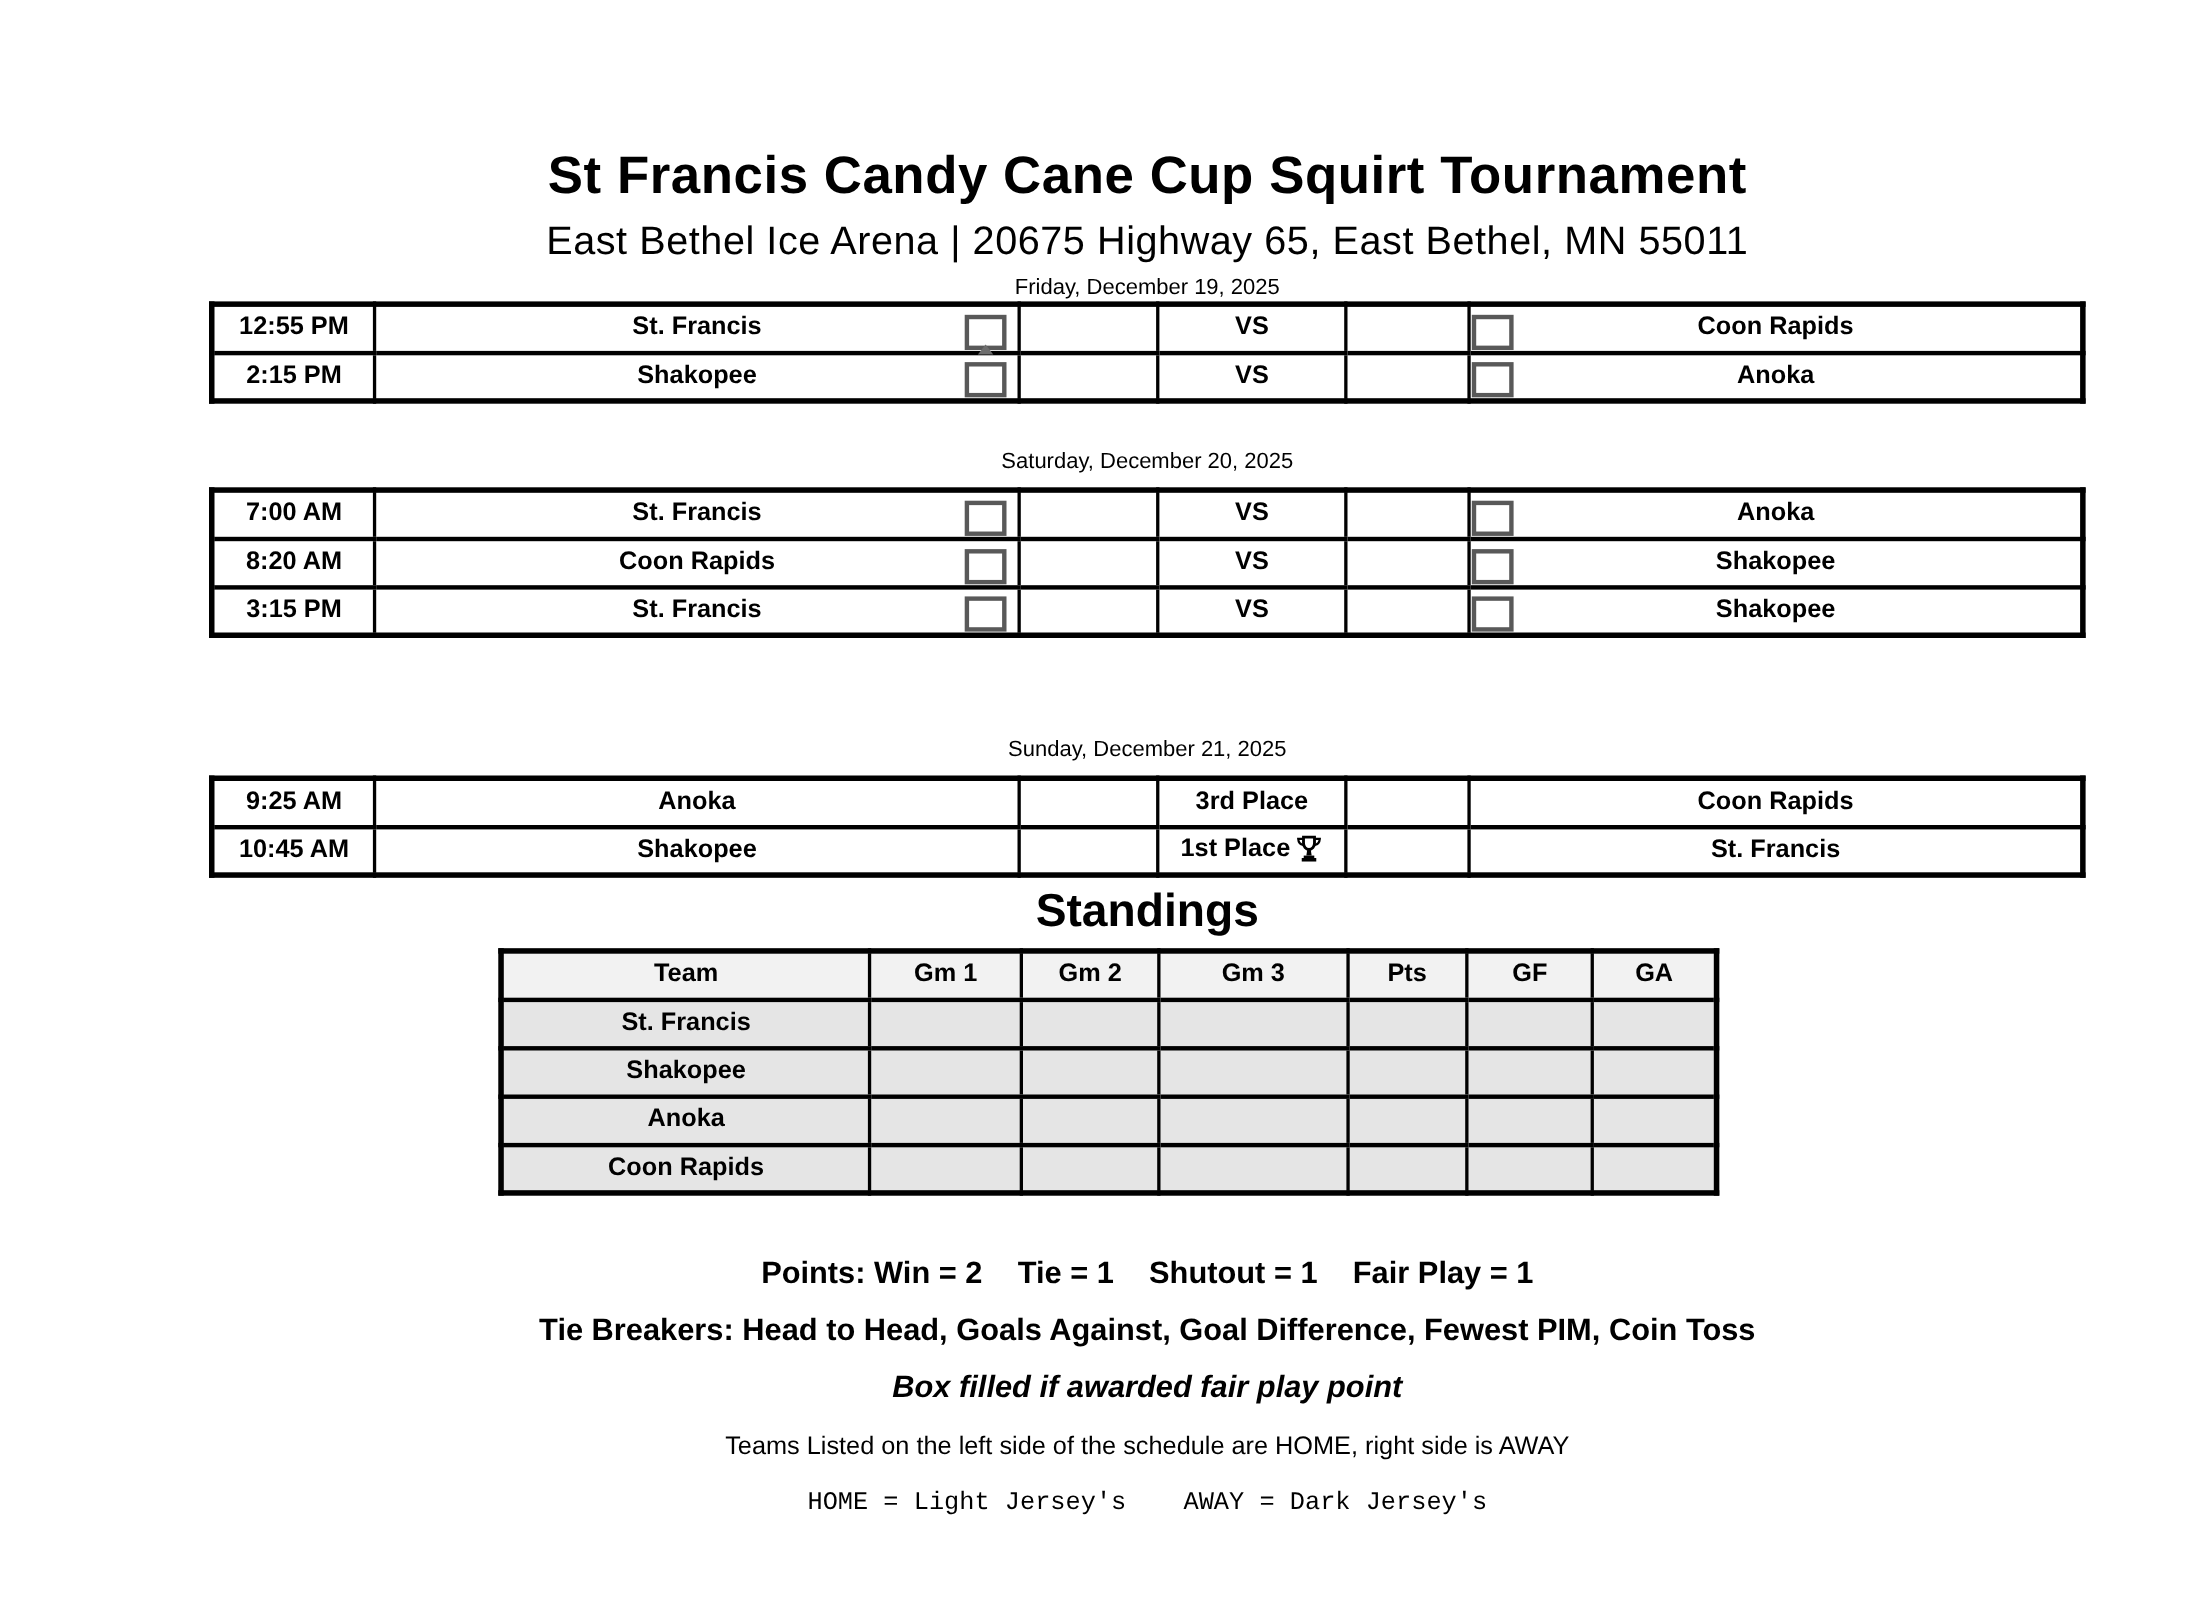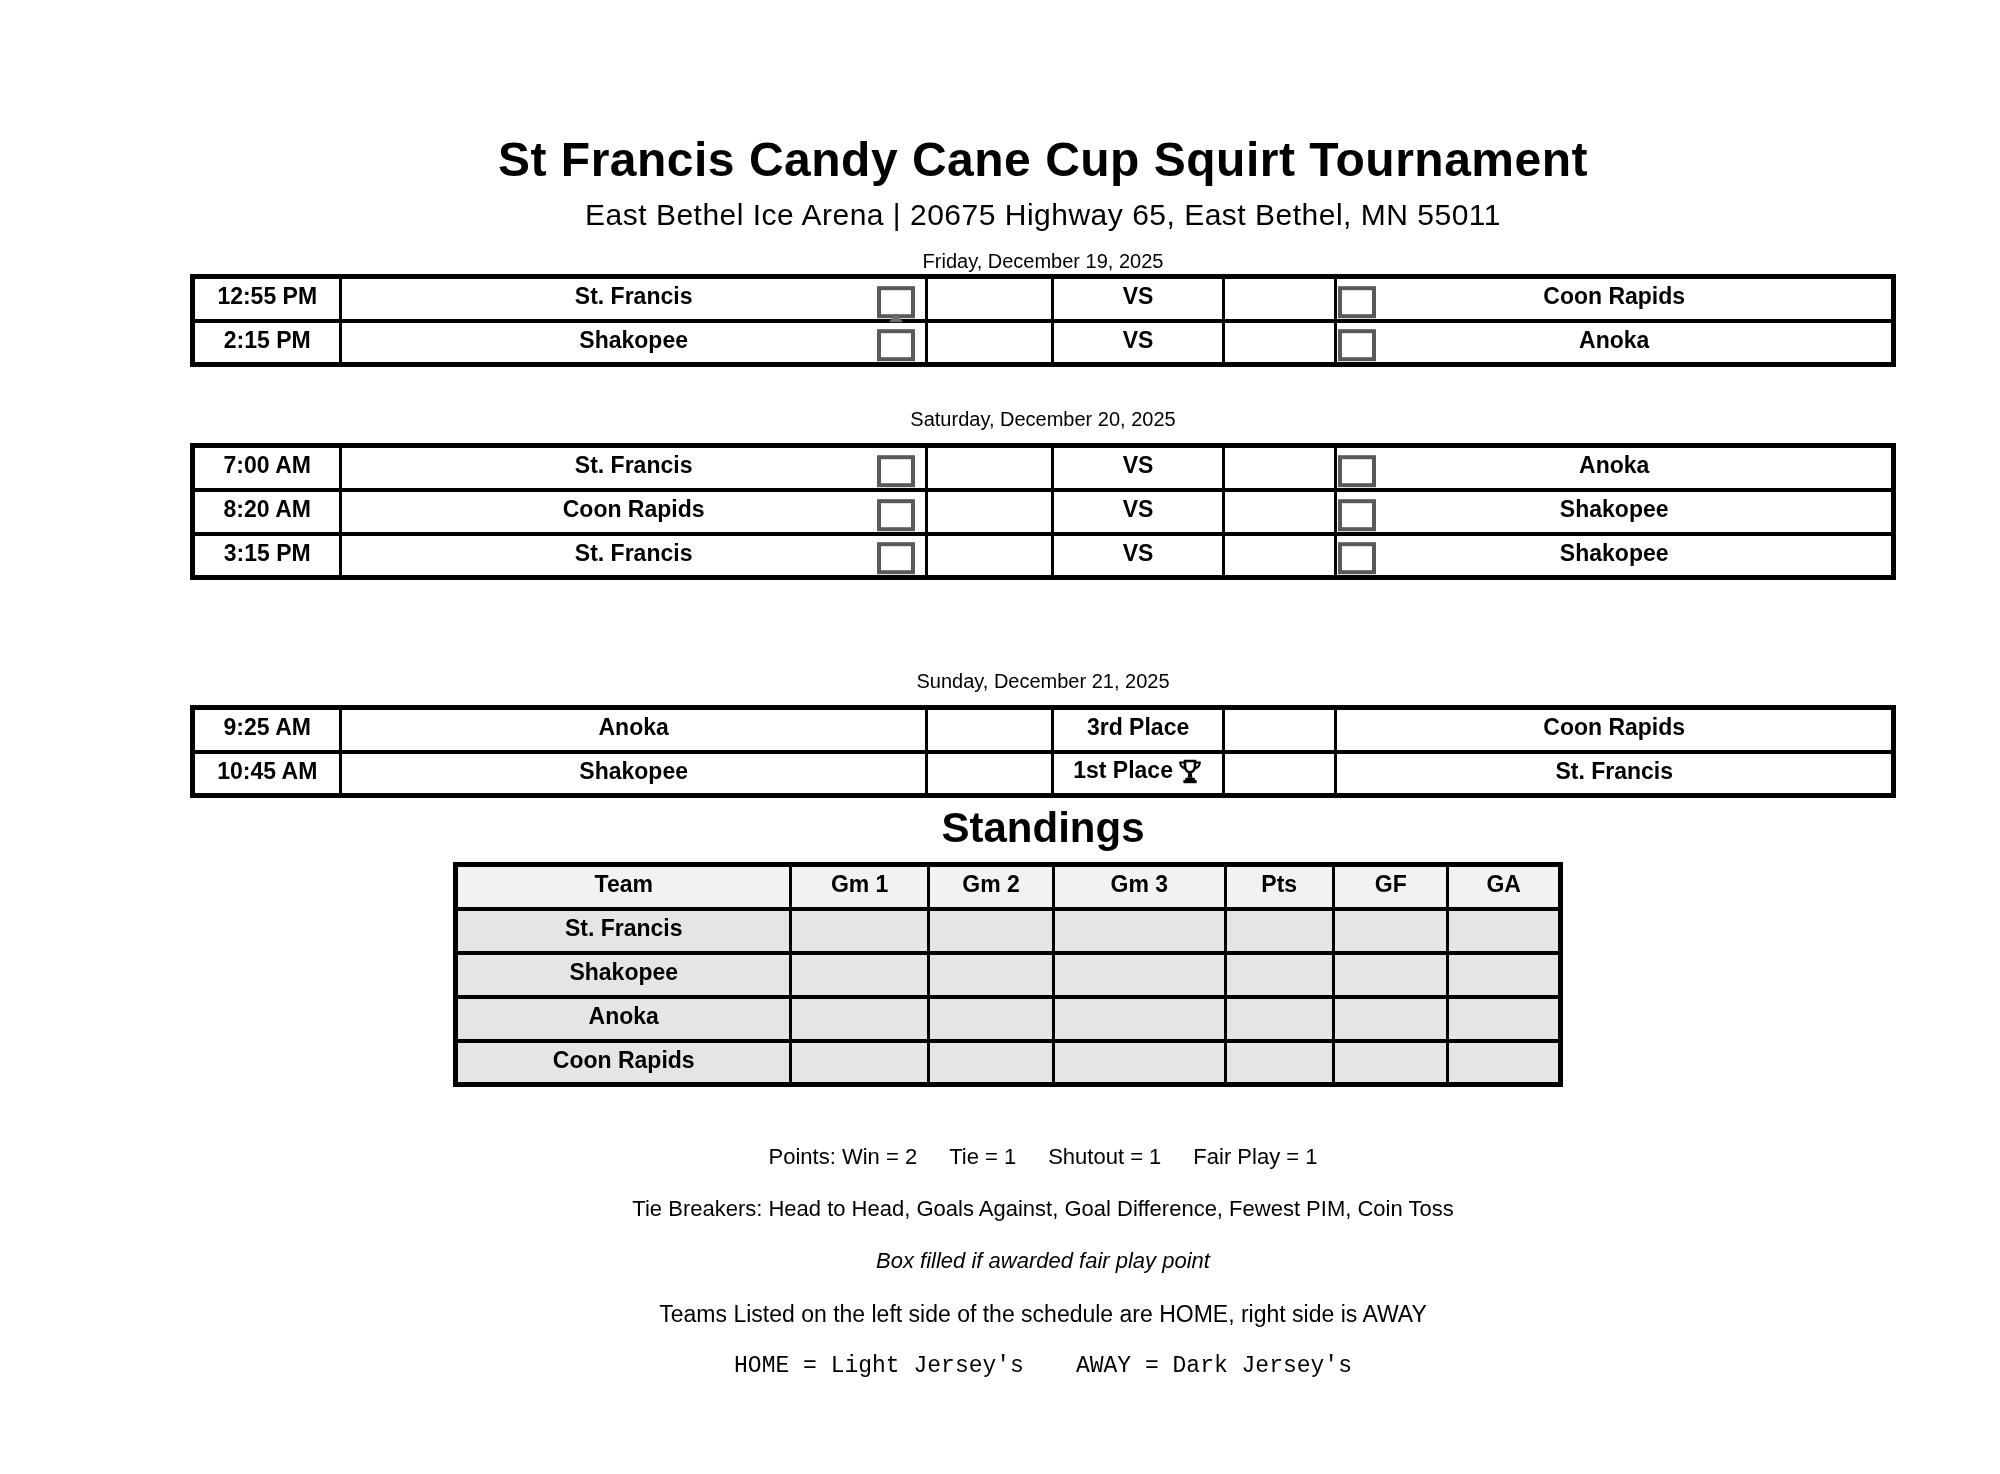--- a/index.html
+++ b/index.html
@@ -4,21 +4,21 @@
 <style>
   * { margin:0; padding:0; box-sizing:border-box; }
   html,body { width:2000px; height:1474px; background:#ffffff; }
   body { position:relative; font-family:"Liberation Sans", sans-serif; color:#000; overflow:hidden; }
 
   .content { position:absolute; left:190px; top:0; width:1706px; height:1168px; }
 
   .page-title { position:absolute; top:132px; left:0; width:100%; text-align:center;
                 font-size:48px; font-weight:bold; letter-spacing:0.5px; }
   .page-subtitle { position:absolute; top:198px; left:0; width:100%; text-align:center;
-                   font-size:30px; font-weight:normal; letter-spacing:0.5px; }
+                   font-size:36px; font-weight:normal; letter-spacing:0.5px; }
 
   .day-heading { position:absolute; left:0; width:100%; text-align:center;
                  font-size:20px; font-weight:normal; }
   .h-fri { top:250px; } .h-sat { top:408px; } .h-sun { top:670px; }
 
   table.sched { position:absolute; left:0; width:1706px; border-collapse:collapse;
                 table-layout:fixed; border:5px solid #000; background:#fff; }
   .t-fri { top:274px; } .t-sat { top:443px; } .t-sun { top:705px; }
 
   table.sched td { border:3px solid #000; border-top-width:4px; border-bottom-width:4px;
@@ -45,21 +45,21 @@
   table.stand { position:absolute; left:263px; top:862px; width:1110px;
                 border-collapse:collapse; table-layout:fixed; border:5px solid #000; background:#e5e5e5; }
   table.stand td { border:3px solid #000; border-top-width:4px; border-bottom-width:4px;
                    height:44px; text-align:center; vertical-align:middle;
                    font-size:23px; font-weight:bold; padding:0 4px 4px 4px; }
   table.stand tr.head td { background:#f2f2f2; }
   col.s1 { width:30.36%; } col.s2 { width:12.43%; } col.s3 { width:11.35%; }
   col.s4 { width:15.50%; } col.s5 { width:9.82%; }  col.s6 { width:10.36%; } col.s7 { width:10.18%; }
 
   .note { position:absolute; left:0; width:100%; text-align:center;
-          font-size:22px; font-weight:normal; line-height:34px; }
+          font-size:28px; font-weight:bold; line-height:34px; }
   .note-points   { top:1140px; display:flex; justify-content:center; gap:32px; }
   .note-tiebreak { top:1192px; }
   .note-fairplay { top:1244px; font-style:italic; }
   .note-homeaway { top:1297px; font-weight:normal; font-size:23px; }
   .note-jerseys  { top:1349px; font-weight:normal; font-size:23px;
                    display:flex; justify-content:center; gap:52px;font-family:Liberation Mono, monospace; }
 </style>
 </head>
 <body>
 

